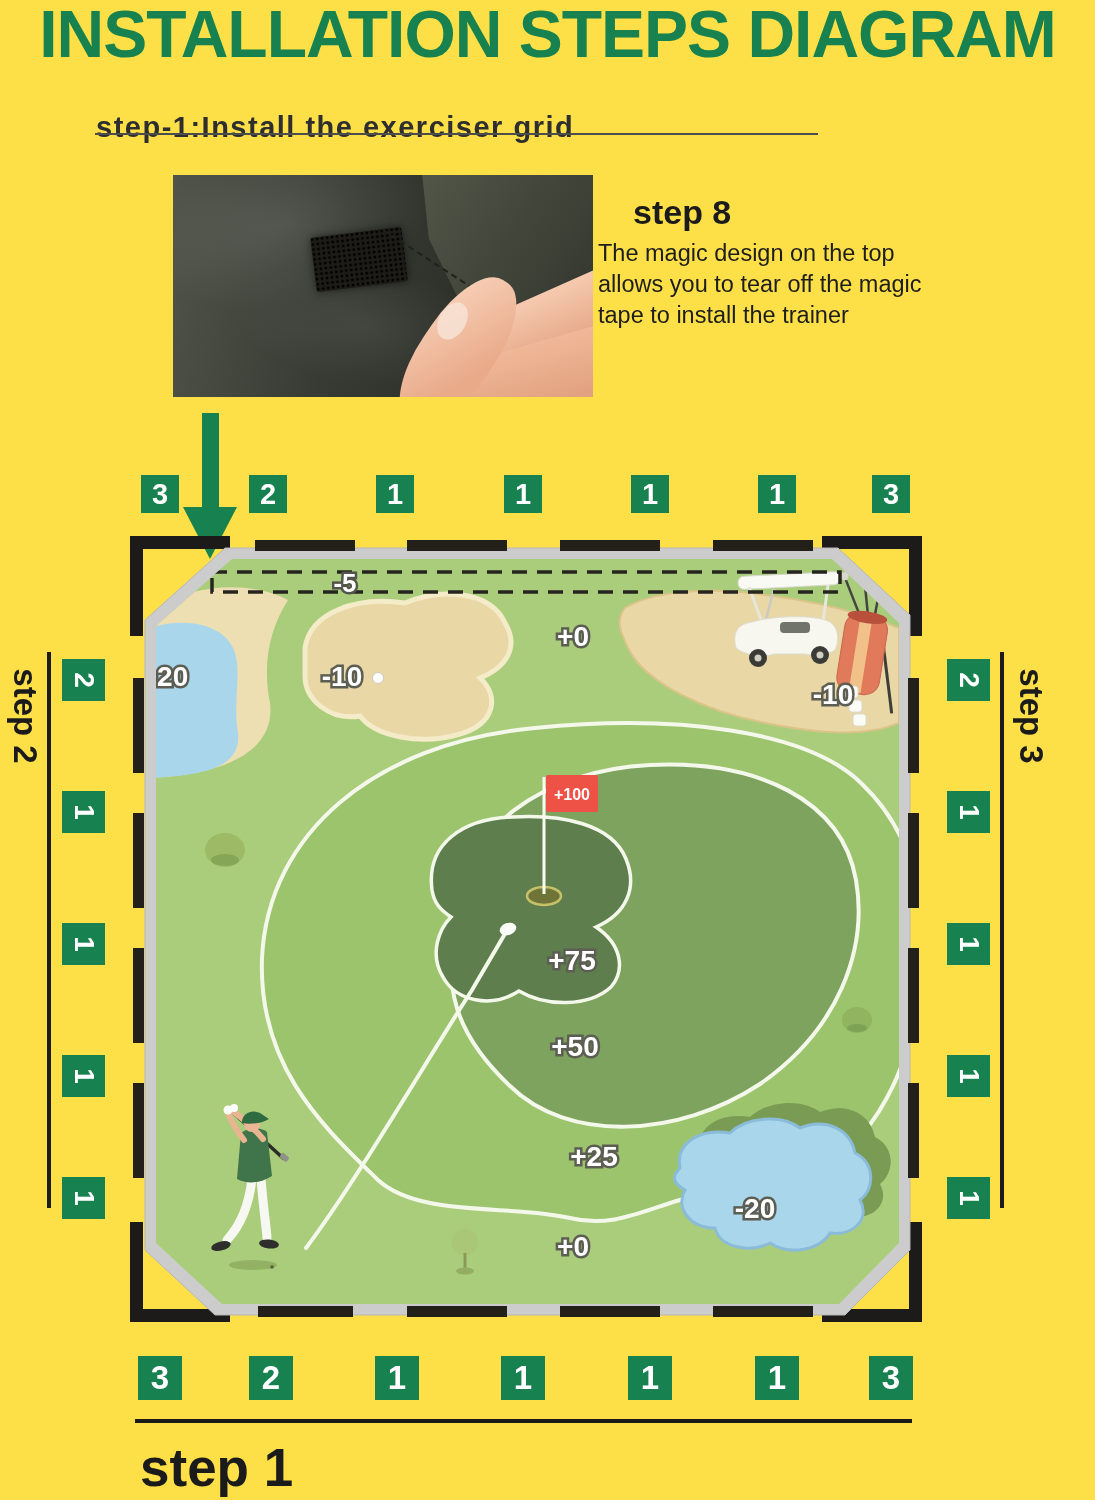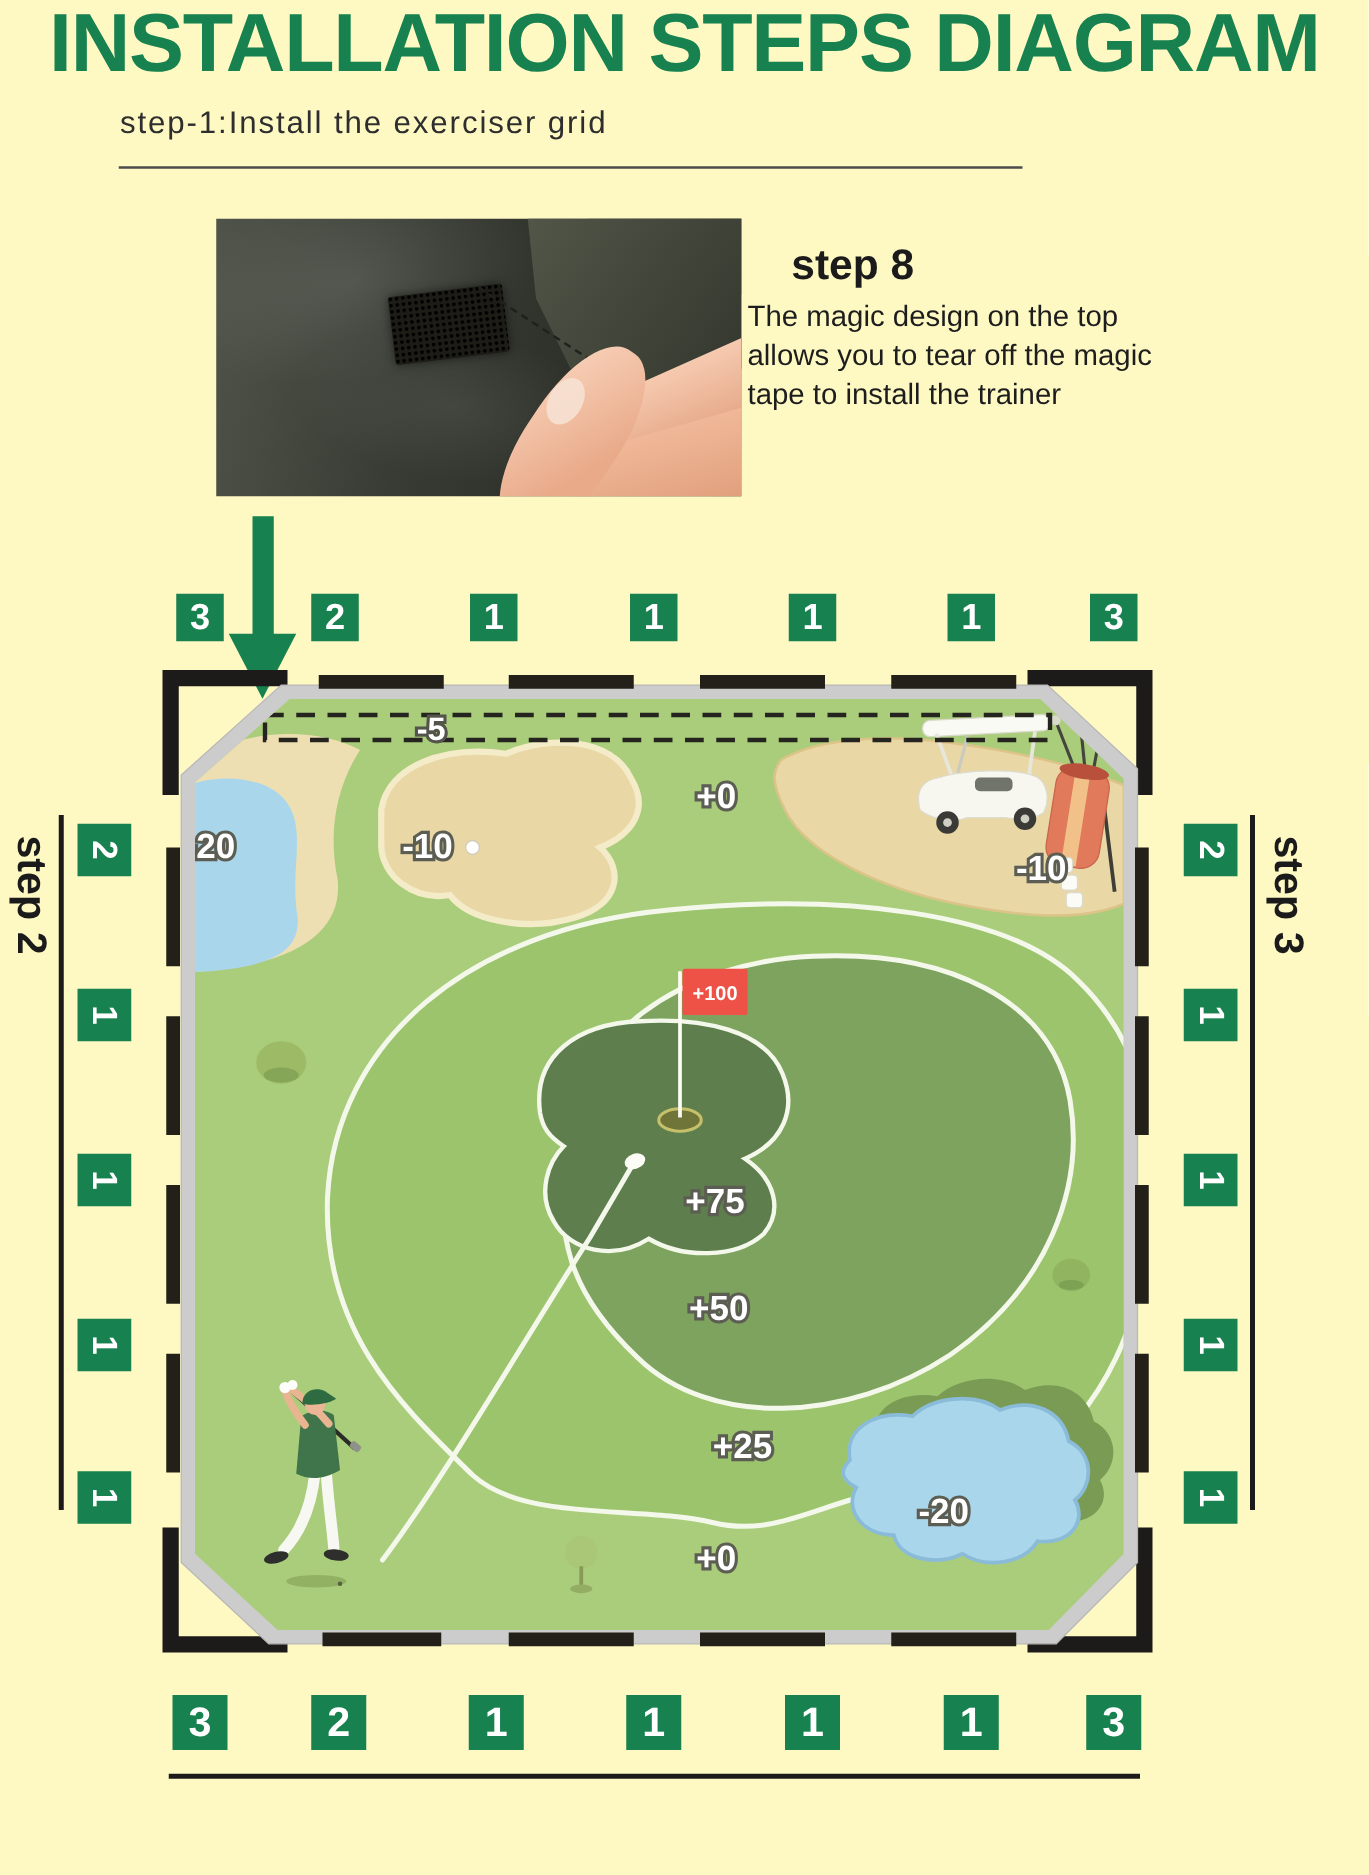--- a/index.html
+++ b/index.html
@@ -1,21 +1,21 @@
 <!DOCTYPE html>
 <html style="--accent_green: #17814f; --tab_green: #17814f; --flag_red: #ee5145; --frame_black: #1c1b19; --mat_border_gray: #cccccc; --zone0: #aacd7b; --zone25: #9cc46d; --zone50: #7da35e; --zone75: #5e7e4e; --water_blue: #aad6ec; --sand_tan: #e9d7a6; --line_white: #f4f8ea;"><head>
 <meta charset="utf-8">
 <style>
   html,body{margin:0;padding:0;background:#fff;}
-  #canvas{position:relative;width:1095px;height:1500px;background:#fef9c3;overflow:hidden;
+  #canvas{position:relative;width:1095px;height:1500px;background:#fde047;overflow:hidden;
           font-family:"Liberation Sans",sans-serif;}
 
   .title{position:absolute;left:0;top:-4px;width:1095px;text-align:center;
          font-size:66px;font-weight:bold;letter-spacing:-1px;color:var(--accent_green);white-space:nowrap;}
-  .caption{position:absolute;left:96px;top:84px;font-size:25px;letter-spacing:1.5px;color:#2e2e2e;font-weight:400;}
+  .caption{position:absolute;left:96px;top:111px;font-size:29px;letter-spacing:1.5px;color:#2e2e2e;font-weight:700;}
   .caption-line{position:absolute;left:95px;top:133px;width:723px;height:2px;background:#4c4c4c;}
 
   
   .photo{position:absolute;left:173px;top:175px;width:420px;height:222px;overflow:hidden;
          background:linear-gradient(100deg,#50534a 0%,#383b33 40%,#22241f 100%);}
   .photo .sheen1{position:absolute;left:-40px;top:-30px;width:300px;height:160px;border-radius:50%;
          background:radial-gradient(closest-side,rgba(255,255,255,.10),rgba(255,255,255,0));transform:rotate(-12deg);}
   .photo .sheen2{position:absolute;left:60px;top:90px;width:260px;height:120px;border-radius:50%;
          background:radial-gradient(closest-side,rgba(255,255,255,.07),rgba(255,255,255,0));transform:rotate(8deg);}
   .photo .corner{position:absolute;right:-20px;top:-18px;width:140px;height:90px;transform:rotate(-14deg);
@@ -309,14 +309,15 @@
       <span>1</span>
     </div>
   <div class="gtab" style="left:755px;top:1356px;width:44px;height:44px;font-size:33px">
       <span>1</span>
     </div>
   <div class="gtab" style="left:869px;top:1356px;width:44px;height:44px;font-size:33px">
       <span>3</span>
     </div>
 
   <div class="hline" style="left:135px;top:1419px;width:777px;"></div>
+  <div class="step1">step 1</div>
 
 </div>
 
 </body></html>

